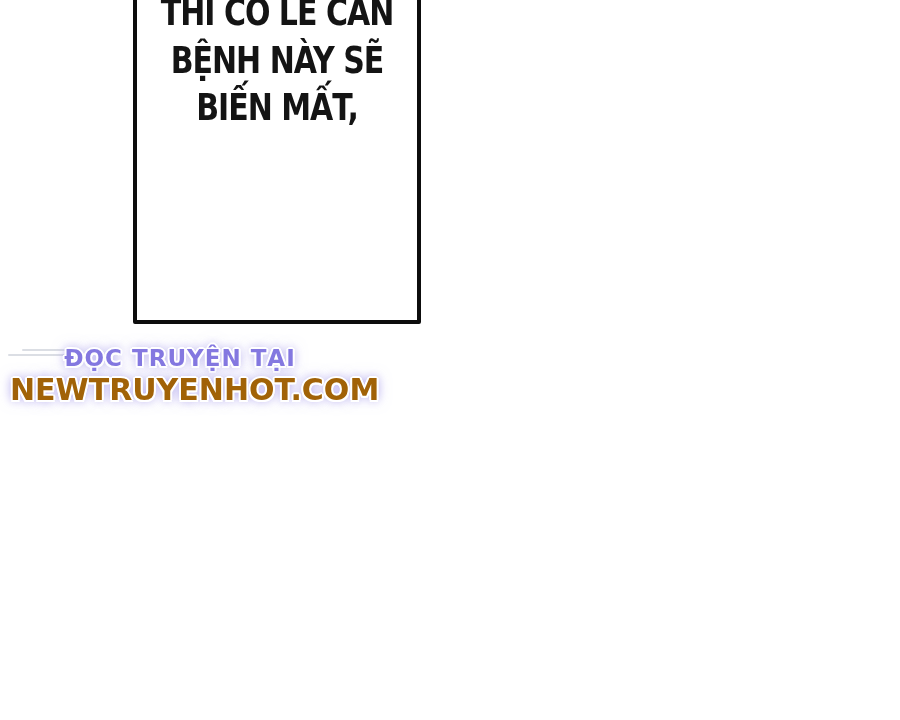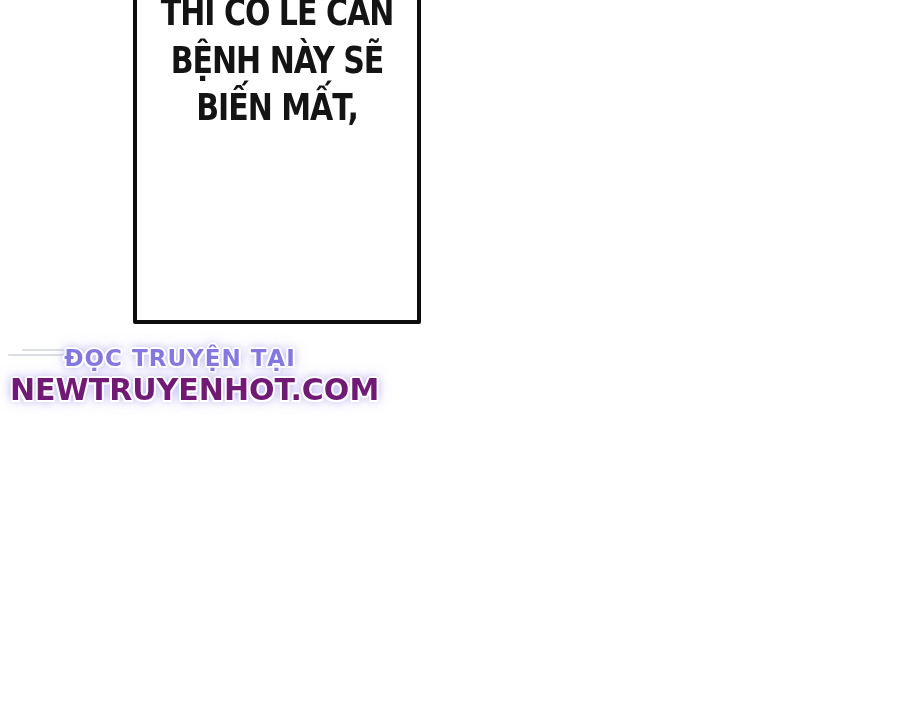--- a/index.html
+++ b/index.html
@@ -65,18 +65,18 @@
     </div>
   </div>
 
   <div class="remnant">
     <i></i>
     <i></i>
   </div>
 
   <div class="watermark">
     <div class="wm-line1" style="color: rgb(132, 120, 224);">ĐỌC TRUYỆN TẠI</div>
-    <div class="wm-line2" style="color: #701a75;">NEWTRUYENHOT.COM</div>
+    <div class="wm-line2" style="color: #a16207;">NEWTRUYENHOT.COM</div>
   </div>
 
   <div class="panel bottom-panel" style="border-color: rgb(13, 13, 13);"></div>
 
 </div>
 
 </body></html>

